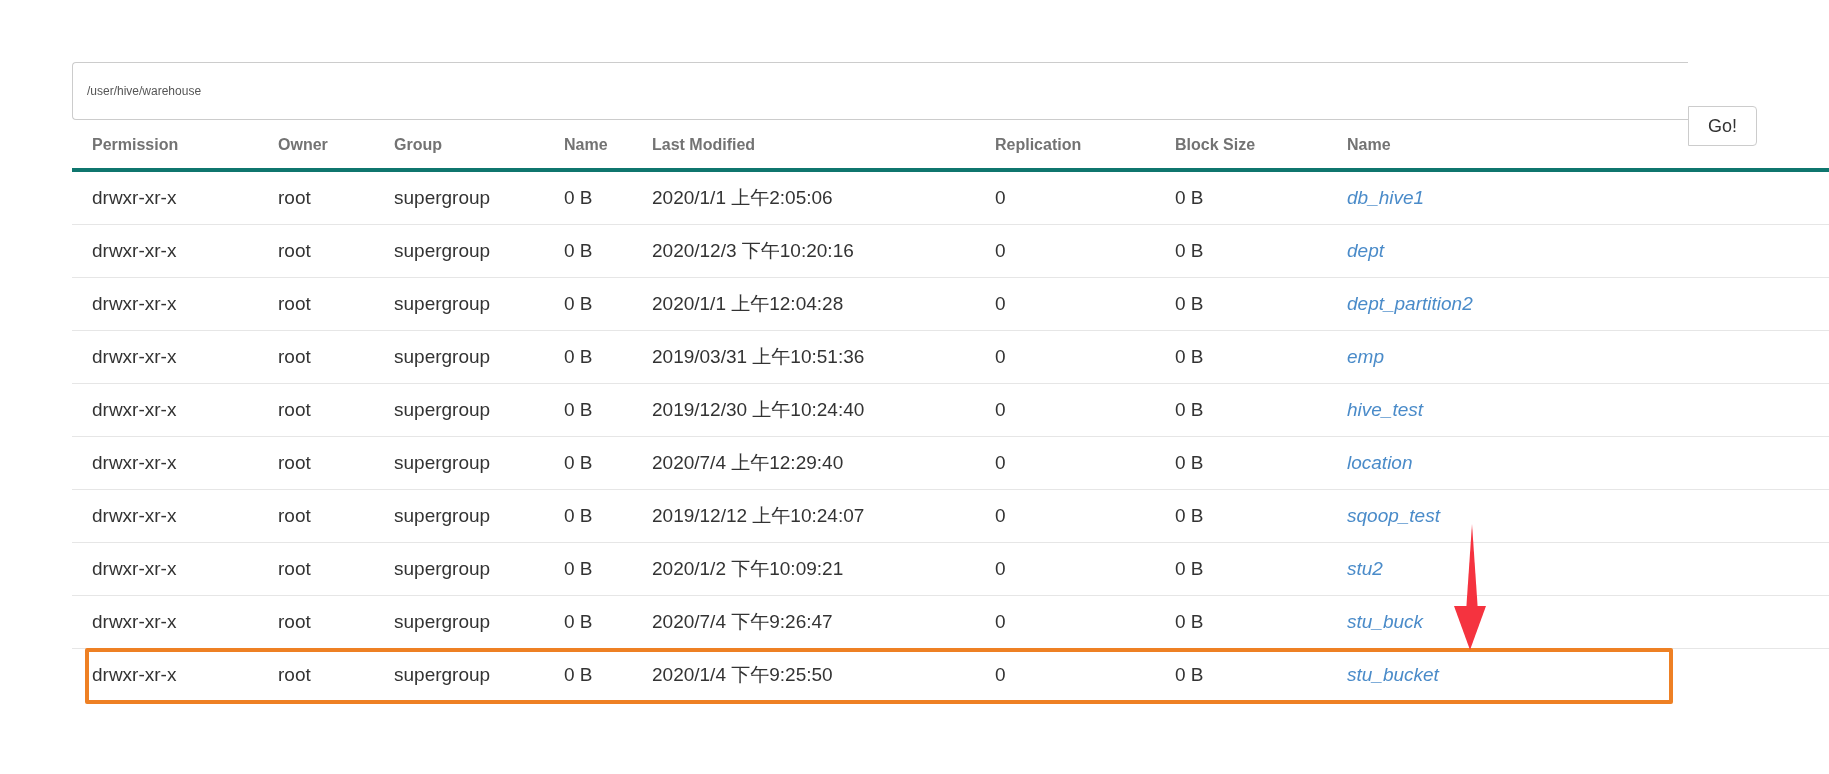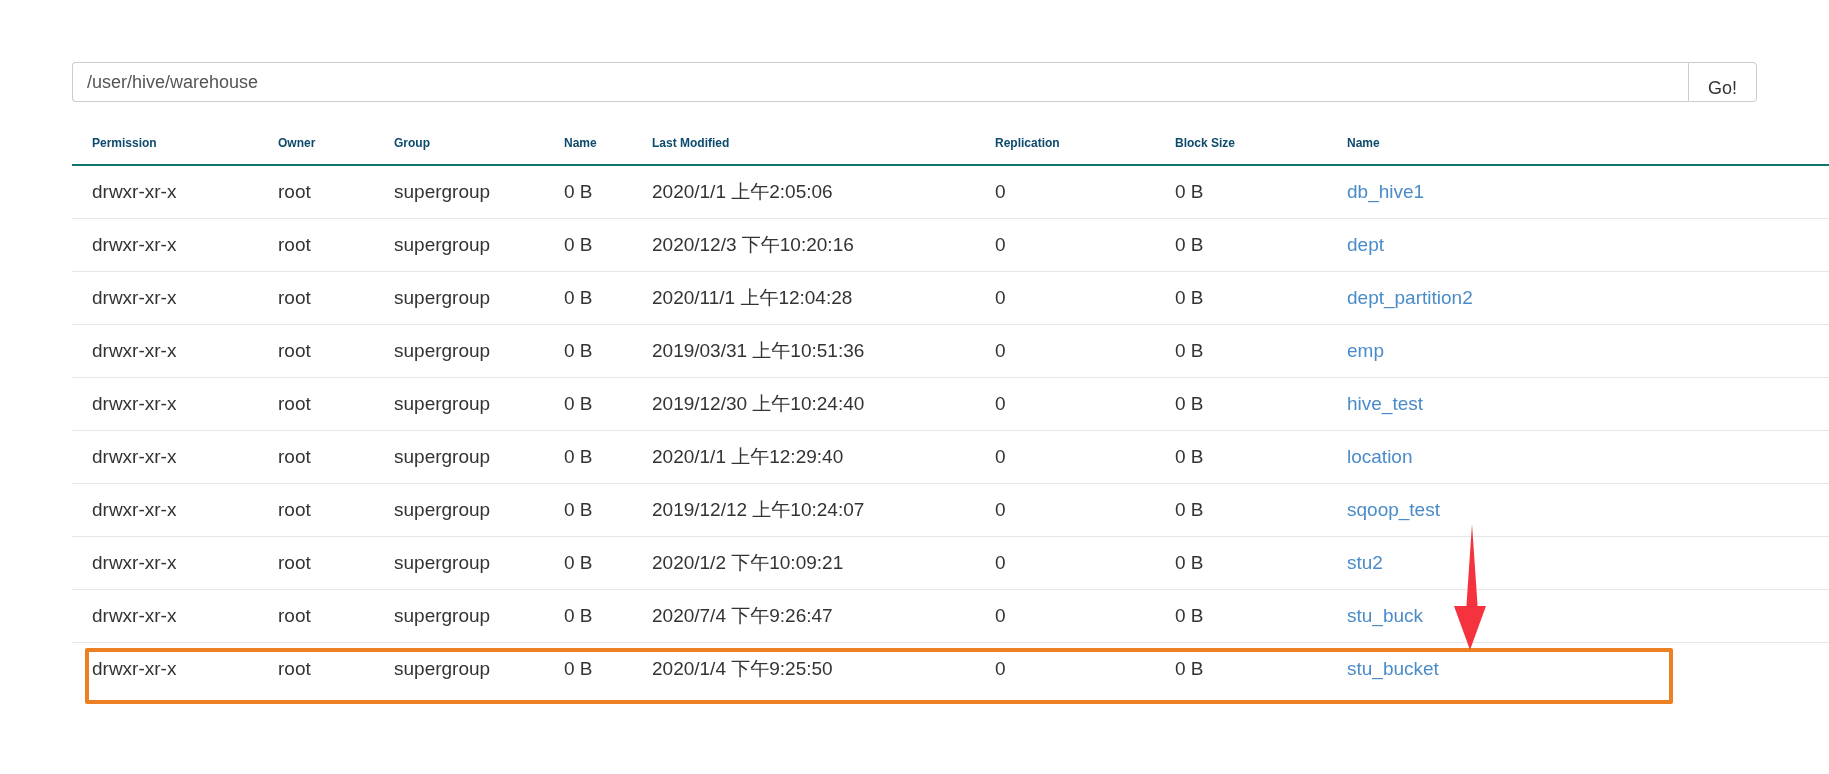--- a/index.html
+++ b/index.html
@@ -32,65 +32,66 @@
     left: 72px;
     top: 62px;
     width: 1685px;
     height: 40px;
     display: flex;
     align-items: stretch;
   }
   .path-input {
     flex: 1 1 auto;
     box-sizing: border-box;
-    height: 40px;
+    height: 58px;
     border: 1px solid #cccccc;
     border-right: none;
     border-radius: 4px 0 0 4px;
     background: #ffffff;
     font-family: "Liberation Sans", "DejaVu Sans", sans-serif;
-    font-size: 18px;
+    font-size: 12px;
     color: #555555;
     padding: 8px 14px;
     outline: none;
   }
   .go-button {
     flex: 0 0 auto;
     box-sizing: border-box;
     width: 69px;
     height: 40px;
     border: 1px solid #cccccc;
     border-radius: 0 4px 4px 0;
     background: #ffffff;
     font-family: "Liberation Sans", "DejaVu Sans", sans-serif;
     font-size: 18px;
     color: #333333;
     cursor: pointer;
     line-height: 38px;
     text-align: center;
-    padding: 6px;
+    padding: 0;
+    margin-top: 44px;
   }
 
   
   .fs-table {
     position: absolute;
     left: 72px;
     top: 128px;
     width: 1757px;
     border-collapse: collapse;
     table-layout: fixed;
     font-size: 19px;
   }
   .fs-table th {
     text-align: left;
     font-weight: bold;
-    color: #0c4a6e;
-    font-size: 12px;
+    color: #737373;
+    font-size: 16px;
     padding: 8px 0 14px 20px;
-    border-bottom: 2px solid #0f766e;
+    border-bottom: 4px solid #0f766e;
     white-space: nowrap;
   }
   .fs-table td {
     text-align: left;
     color: #333333;
     padding: 13px 0 13px 20px;
     border-top: 1px solid #e6e6e6;
     white-space: nowrap;
     font-size: 19px;
   }
@@ -103,20 +104,21 @@
   .col-size   { width: 88px;  }
   .col-mod    { width: 343px; }
   .col-repl   { width: 180px; }
   .col-block  { width: 172px; }
   .col-name   { width: auto;  }
 
   .name-link {
     color: #4a8bc9;
     text-decoration: none;
     cursor: pointer;
+    font-style: italic;
   }
 
   
   .highlight-box {
     position: absolute;
     left: 85px;
     top: 648px;
     width: 1588px;
     height: 56px;
     border: 4px solid #ee8024;
@@ -190,21 +192,21 @@
         <td>2020/12/3 下午10:20:16</td>
         <td>0</td>
         <td>0 B</td>
         <td><a class="name-link">dept</a></td>
       </tr>
       <tr>
         <td>drwxr-xr-x</td>
         <td>root</td>
         <td>supergroup</td>
         <td>0 B</td>
-        <td>2020/11/1 上午12:04:28</td>
+        <td>2020/1/1 上午12:04:28</td>
         <td>0</td>
         <td>0 B</td>
         <td><a class="name-link">dept_partition2</a></td>
       </tr>
       <tr>
         <td>drwxr-xr-x</td>
         <td>root</td>
         <td>supergroup</td>
         <td>0 B</td>
         <td>2019/03/31 上午10:51:36</td>
@@ -220,21 +222,21 @@
         <td>2019/12/30 上午10:24:40</td>
         <td>0</td>
         <td>0 B</td>
         <td><a class="name-link">hive_test</a></td>
       </tr>
       <tr>
         <td>drwxr-xr-x</td>
         <td>root</td>
         <td>supergroup</td>
         <td>0 B</td>
-        <td>2020/1/1 上午12:29:40</td>
+        <td>2020/7/4 上午12:29:40</td>
         <td>0</td>
         <td>0 B</td>
         <td><a class="name-link">location</a></td>
       </tr>
       <tr>
         <td>drwxr-xr-x</td>
         <td>root</td>
         <td>supergroup</td>
         <td>0 B</td>
         <td>2019/12/12 上午10:24:07</td>

